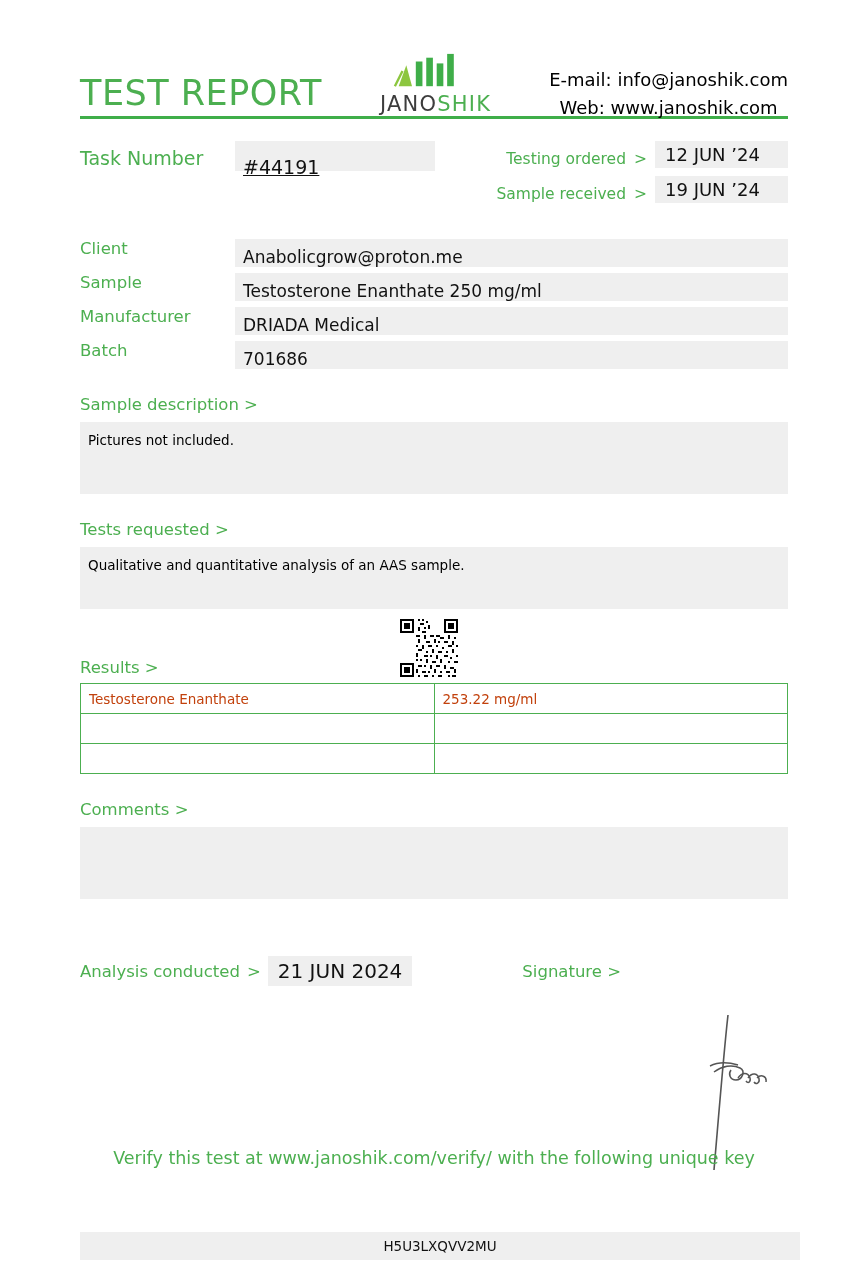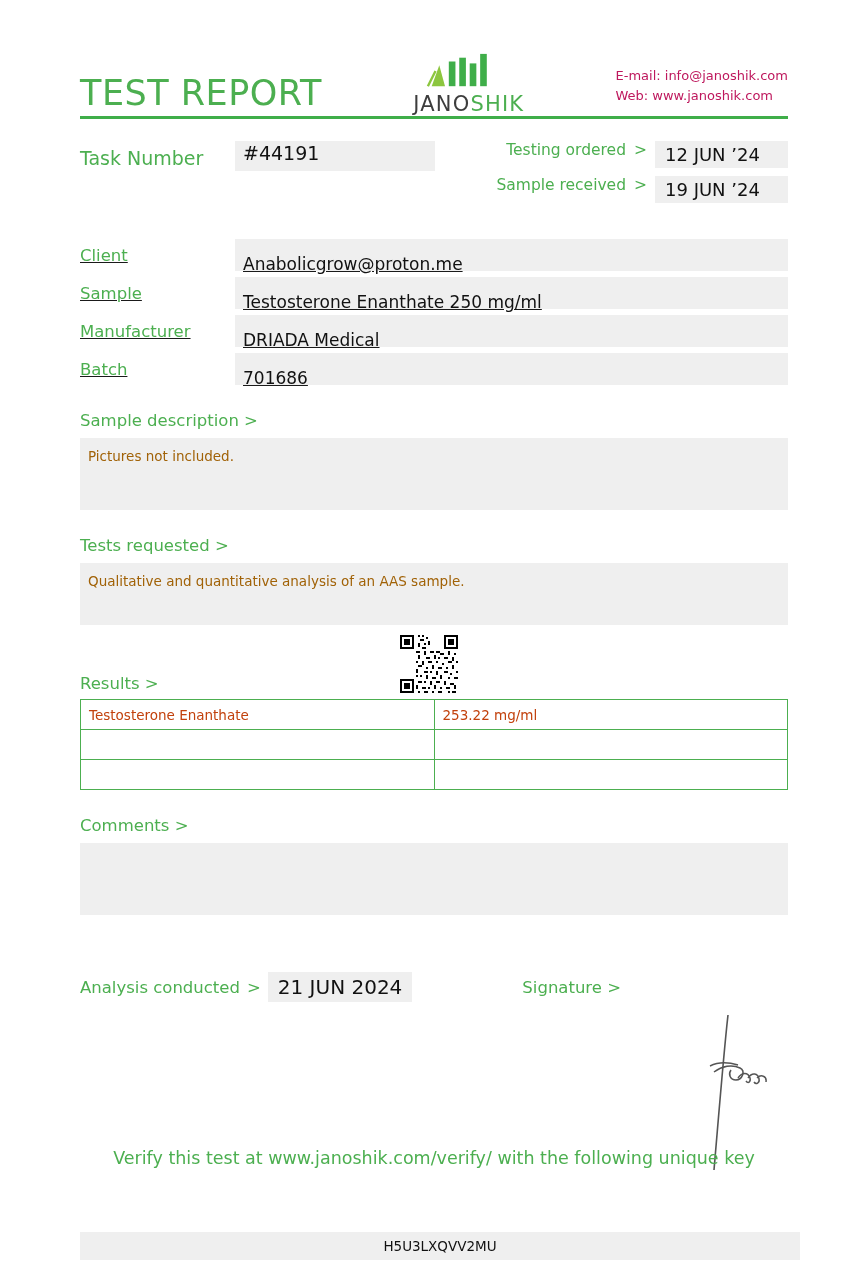--- a/index.html
+++ b/index.html
@@ -37,23 +37,23 @@
   .logo-mark { height: 38px; display: block; margin: 0 auto; }
   .logo-word {
     font-size: 21px;
     letter-spacing: 1.2px;
     margin-top: 2px;
     font-weight: 500;
   }
   .logo-word .jan { color: #3d3d3d; }
   .logo-word .shik { color: #4caf50; }
   .contact {
-    text-align: left;
-    font-size: 13px;
-    color: #be185d;
+    text-align: center;
+    font-size: 18px;
+    color: #000000;
     line-height: 1.55;
     padding-top: 18px;
   }
   .rule {
     height: 3px;
     background: #3fae49;
     margin-top: 6px;
   }
 
   
@@ -67,76 +67,75 @@
     color: #4caf50;
     font-size: 19px;
     width: 155px;
     padding-top: 6px;
   }
   .task-value {
     background: #efefef;
     width: 200px;
     height: 30px;
     font-size: 19px;
-    padding: 1px 8px;
+    padding: 15px 8px;
     color: #111;
+    text-decoration: underline;
   }
   .dates { margin-left: auto; text-align: right; }
   .date-line {
     display: flex;
-    align-items: flex-start;
+    align-items: flex-end;
     justify-content: flex-end;
     margin-bottom: 8px;
   }
   .date-label { color: #4caf50; font-size: 15.5px; }
   .date-arrow { color: #4caf50; font-size: 15.5px; margin: 0 8px; }
   .date-value {
     background: #efefef;
     font-size: 18px;
     padding: 3px 10px;
     min-width: 133px;
     text-align: left;
     color: #111;
   }
 
   
   .info { margin-top: 28px; }
   .info-row {
     display: flex;
-    align-items: center;
     margin-bottom: 6px;
-    text-decoration: underline;
   }
   .info-label {
     color: #4caf50;
     font-size: 16.5px;
     width: 155px;
     flex: 0 0 155px;
   }
   .info-value {
     background: #efefef;
     flex: 1;
     font-size: 17px;
-    padding: 16px 8px;
+    padding: 9px 8px;
     height: 28px;
     color: #111;
     line-height: 19px;
   }
 
   
   .section-head {
     color: #4caf50;
     font-size: 16.5px;
     margin: 26px 0 8px 0;
   }
   .section-box {
     background: #efefef;
     padding: 10px 8px;
     font-size: 13.5px;
-    color: #a16207;
+    color: #000000;
   }
   .box-desc { height: 72px; }
   .box-tests { height: 62px; }
   .box-comments { height: 72px; }
 
   
   .results-head {
     display: flex;
     align-items: flex-end;
     margin: 22px 0 6px 0;

